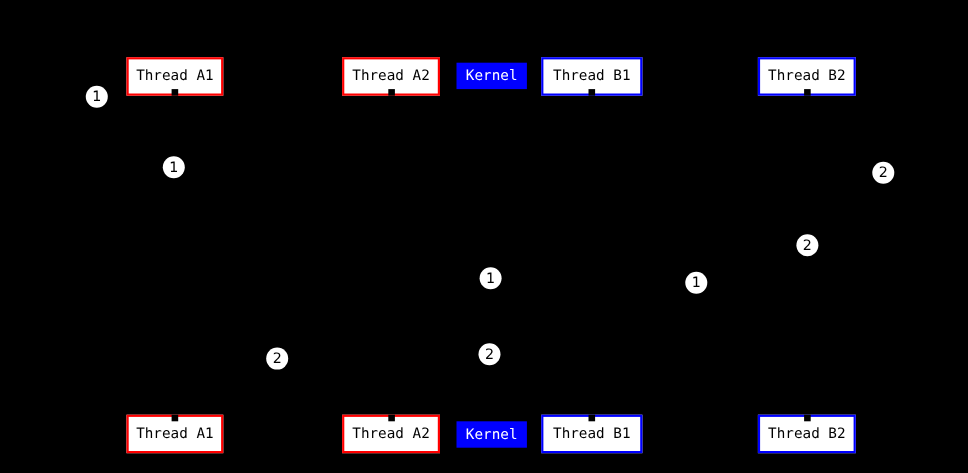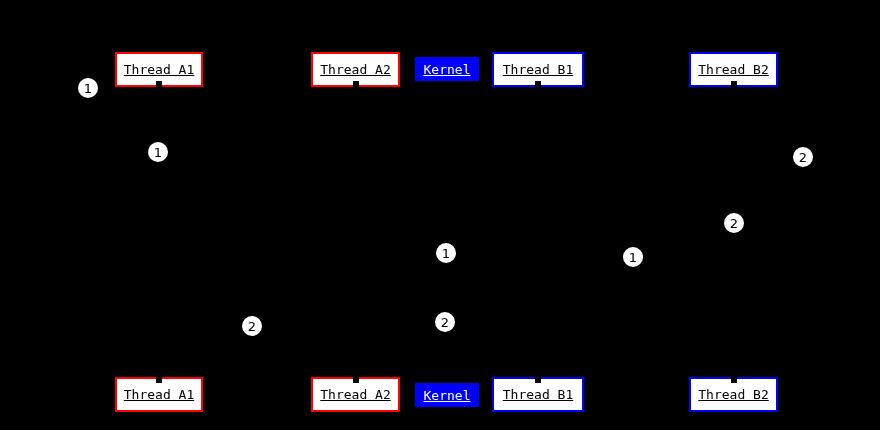--- a/index.html
+++ b/index.html
@@ -19,21 +19,20 @@
     box-sizing: border-box;
     display: flex;
     align-items: center;
     justify-content: center;
     font-size: 13px;
     line-height: 1;
     white-space: nowrap;
   }
   .actor-box .label {
     display: block;
-    text-decoration: underline;
   }
   .lifeline-notch {
     position: absolute;
     width: 6px;
     height: 6px;
     left: calc(50% - 3px);
   }
   .lifeline-notch.top-row { bottom: -2px; }
   .lifeline-notch.bottom-row { top: -2px; }
   .marker {

